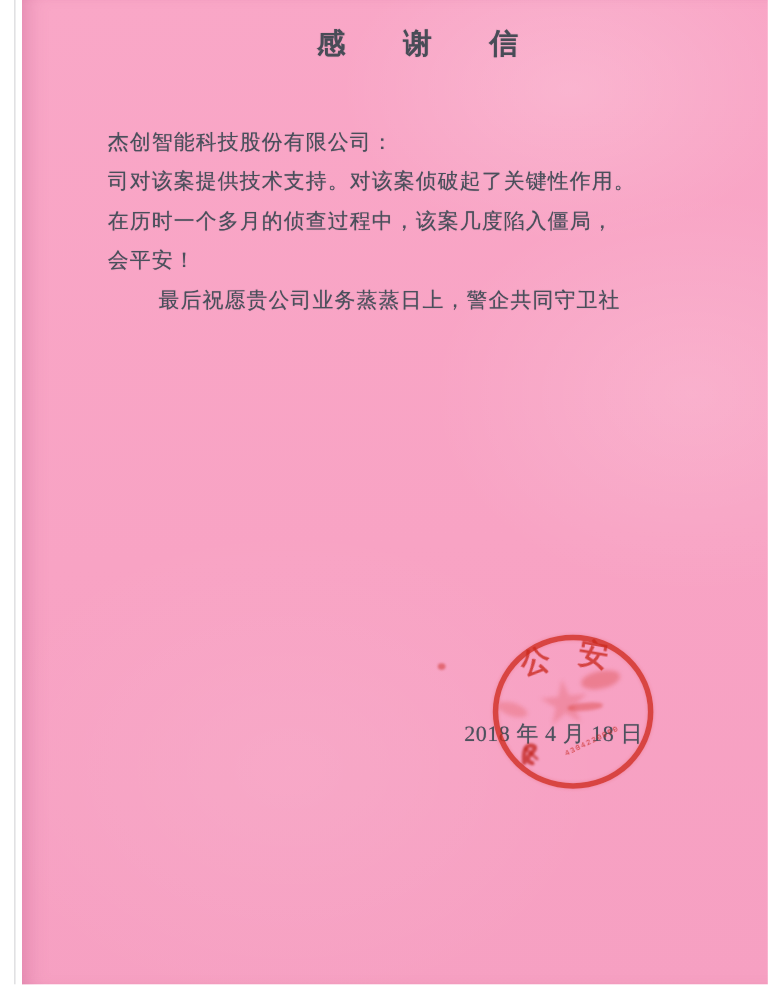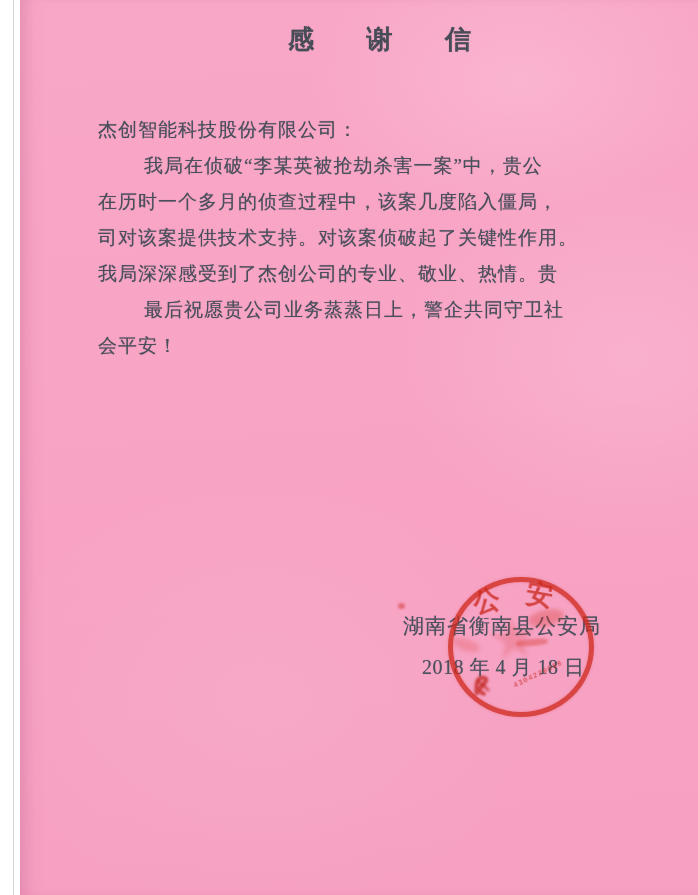--- a/index.html
+++ b/index.html
@@ -96,29 +96,26 @@
   <div class="left-strip">
     <div class="strip-line"></div>
   </div>
 
   <div class="paper">
 
     <h1 class="title">感 谢 信</h1>
 
     <div class="letter-body">
       <div class="line">杰创智能科技股份有限公司：</div>
-      <div class="line indent">我局在侦破“李某英被抢劫杀害一案”中，贵公</div>
+      <div class="line">司对该案提供技术支持。对该案侦破起了关键性作用。</div>
       <div class="line">在历时一个多月的侦查过程中，该案几度陷入僵局，</div>
-      <div class="line">司对该案提供技术支持。对该案侦破起了关键性作用。</div>
-      <div class="line">我局深深感受到了杰创公司的专业、敬业、热情。贵</div>
+      <div class="line">会平安！</div>
       <div class="line indent">最后祝愿贵公司业务蒸蒸日上，警企共同守卫社</div>
-      <div class="line">会平安！</div>
     </div>
 
-    <div class="sig-org">湖南省衡南县公安局</div>
     <div class="sig-date">2018 年 4 月 18 日</div>
 
     <div class="seal">
       <div class="seal-ring"></div>
       <span class="seal-char seal-char-left">公</span>
       <span class="seal-char seal-char-right">安</span>
       <span class="seal-star">★</span>
       <svg class="seal-emblem" width="24" height="26" viewBox="0 0 24 26">
         <path d="M5 20 Q7 4 14 6 Q21 8 13 13 Q5 18 12 22" fill="none" stroke="rgba(192,32,24,0.75)" stroke-width="4" stroke-linecap="round"></path>
         <path d="M9 8 L17 19" stroke="rgba(192,32,24,0.6)" stroke-width="3" stroke-linecap="round"></path>

